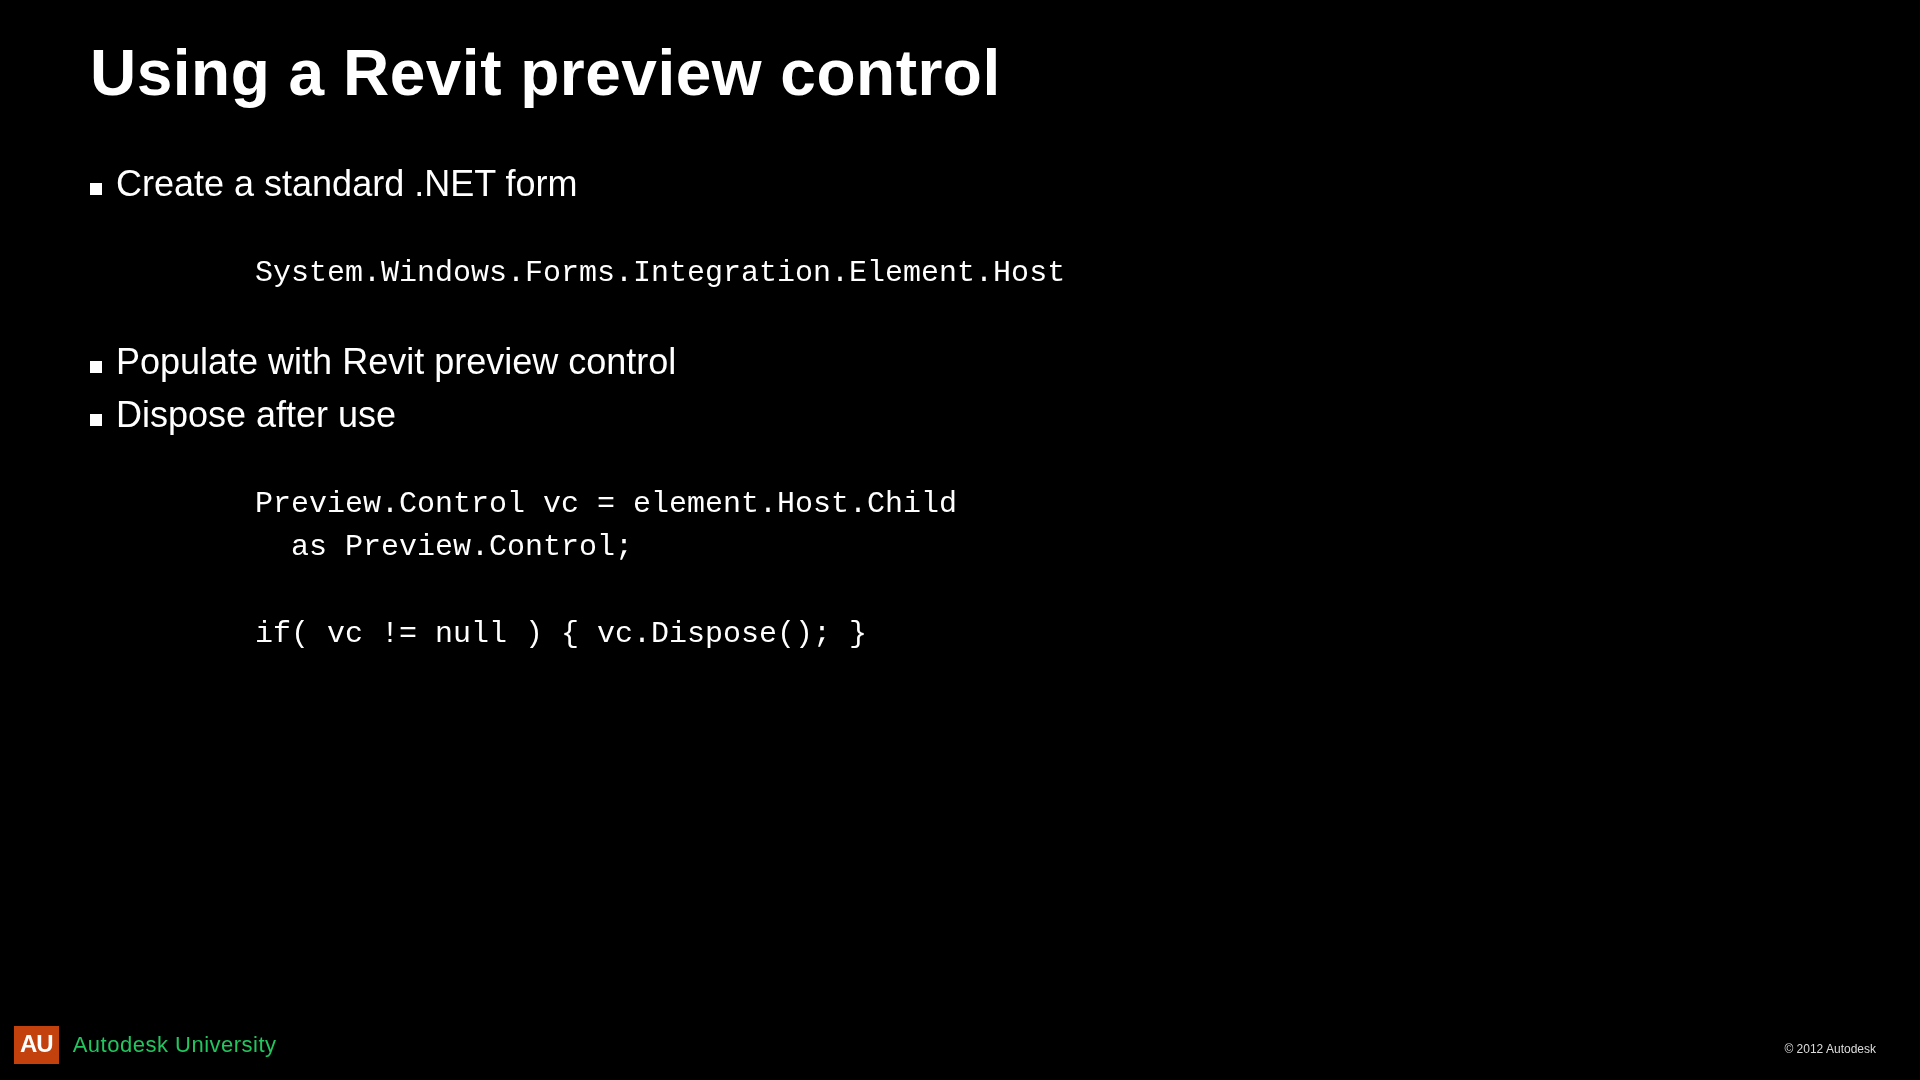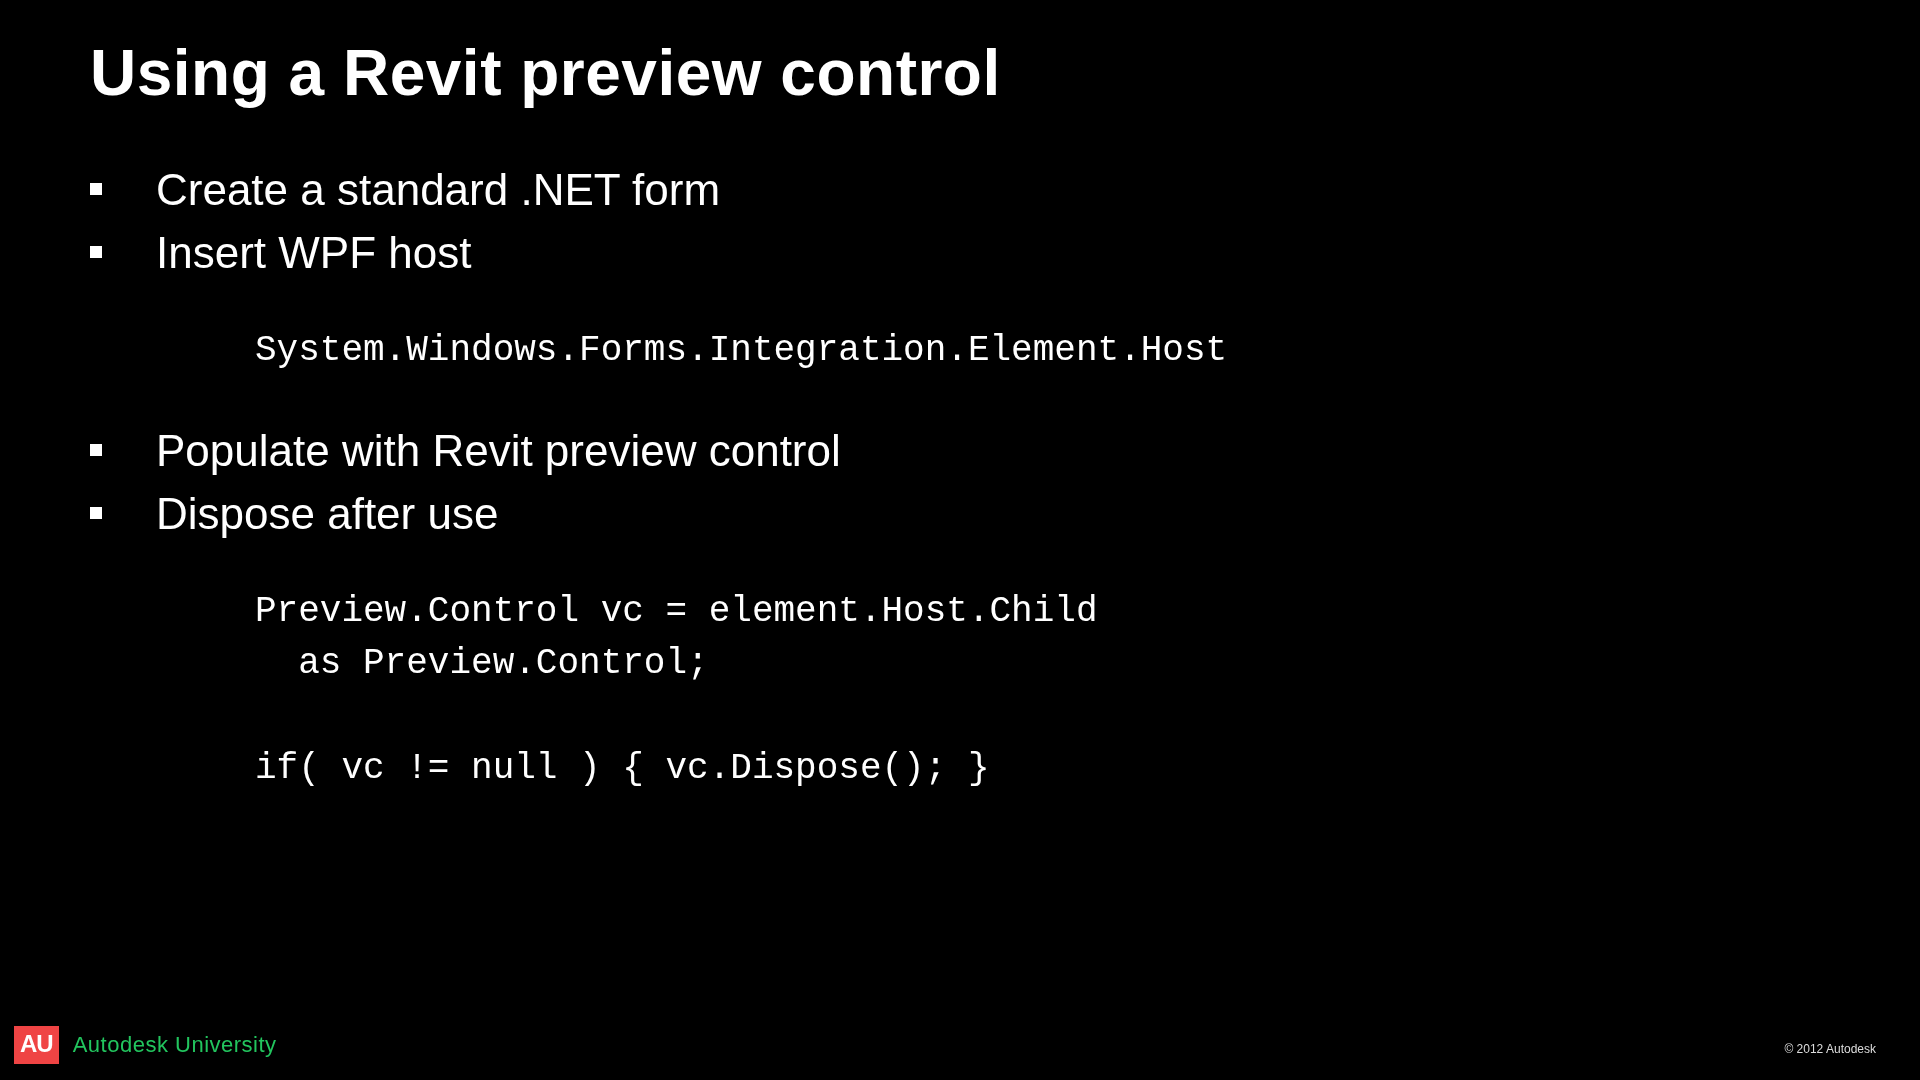--- a/index.html
+++ b/index.html
@@ -41,44 +41,43 @@
   }
   .bullet .sq {
     width: 12px;
     height: 12px;
     background: #fff;
     margin-top: 22px;
     margin-right: 14px;
     flex: 0 0 auto;
   }
   .bullet .txt {
-    font-size: 44px;
+    font-size: 36px;
     font-weight: 400;
     line-height: 1.3;
-    margin-left: 40px;
   }
   .code {
     font-family: "Courier New", Courier, monospace;
-    font-size: 36px;
+    font-size: 30px;
     color: #fff;
     white-space: pre;
     margin-left: 165px;
     margin-top: 44px;
     margin-bottom: 44px;
     line-height: 1.45;
   }
   .footer {
     position: absolute;
     left: 14px;
     bottom: 16px;
     display: flex;
     align-items: center;
   }
   .au-badge {
-    background: #ef4444;
+    background: #c2410c;
     color: #fff;
     font-weight: 700;
     font-size: 24px;
     line-height: 1;
     padding: 6px 6px 8px 6px;
     letter-spacing: -1px;
     font-family: Arial, Helvetica, sans-serif;
   }
   .au-text {
     margin-left: 14px;
@@ -103,24 +102,20 @@
 
   <div class="title">Using a Revit preview control</div>
 
   <div class="content">
 
     <div class="bullet">
       <div class="sq"></div>
       <div class="txt">Create a standard .NET form</div>
     </div>
 
-    <div class="bullet">
-      <div class="sq"></div>
-      <div class="txt">Insert WPF host</div>
-    </div>
 
     <div class="code">System.Windows.Forms.Integration.Element.Host</div>
 
     <div class="bullet">
       <div class="sq"></div>
       <div class="txt">Populate with Revit preview control</div>
     </div>
 
 
     <div class="bullet">

